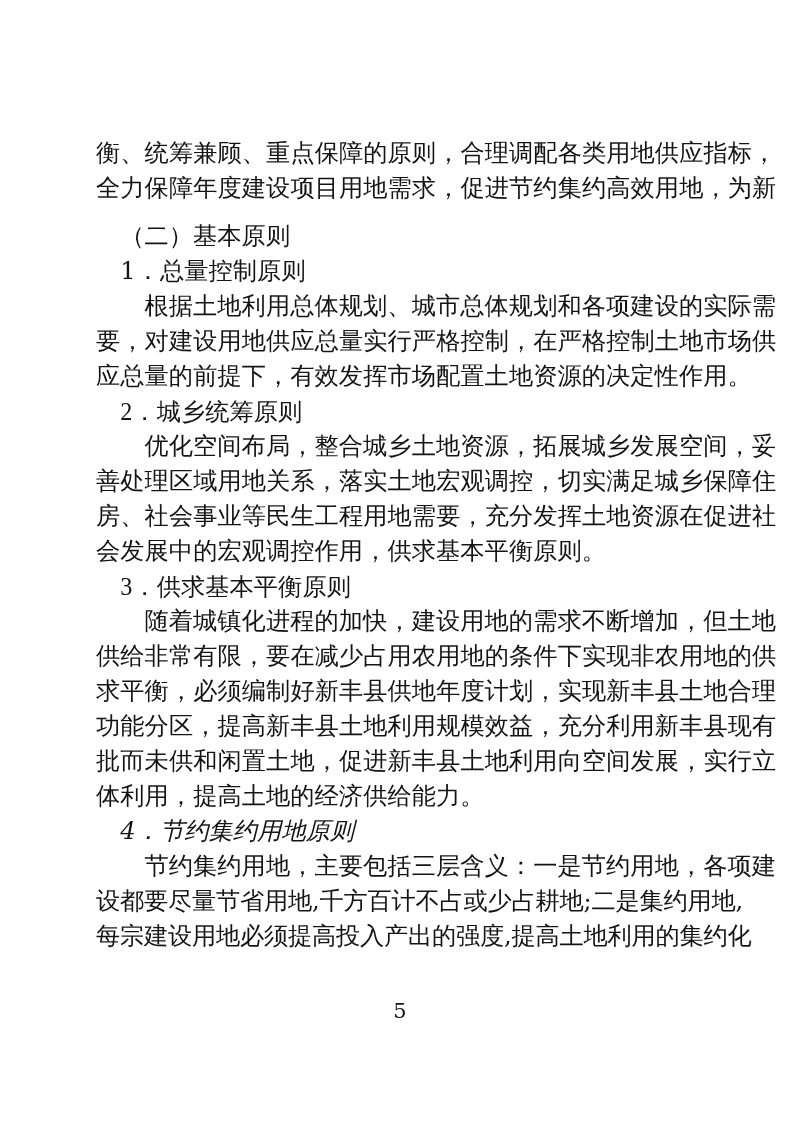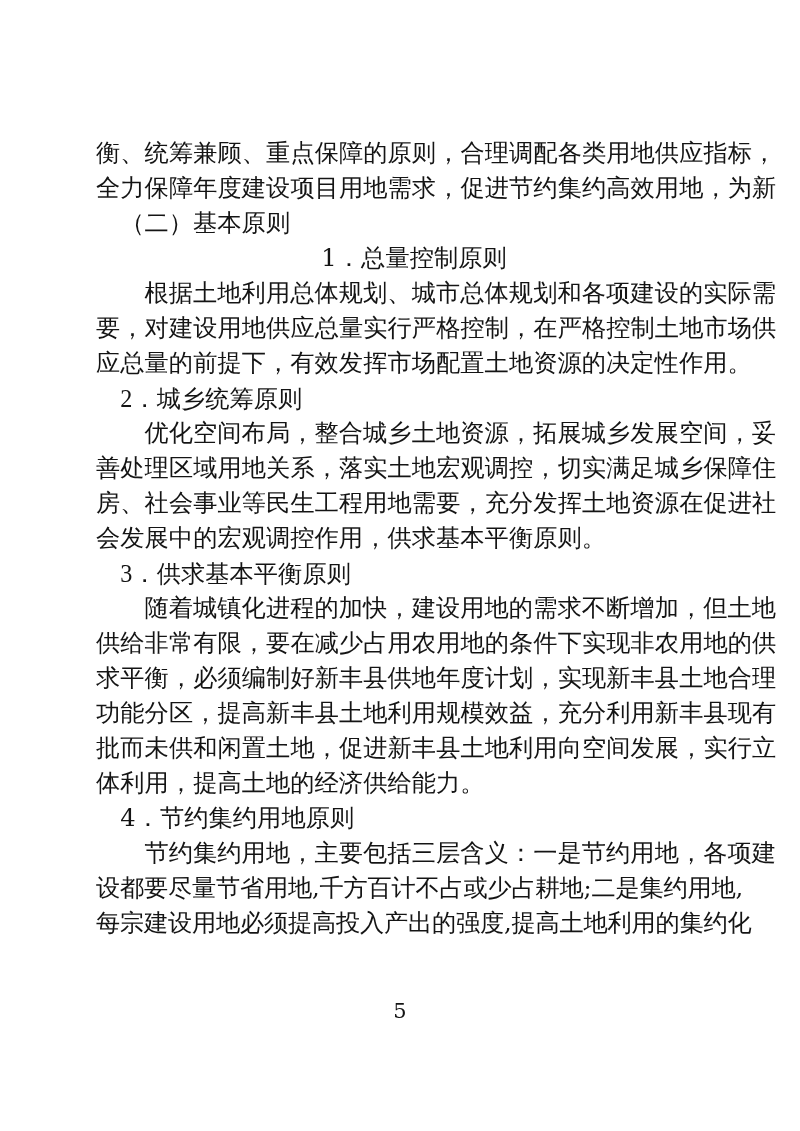--- a/index.html
+++ b/index.html
@@ -136,22 +136,22 @@
         <span>约</span>
         <span>高</span>
         <span>效</span>
         <span>用</span>
         <span>地</span>
         <span>，</span>
         <span>为</span>
         <span>新</span>
       </div>
 
-    <div class="line rag ind1" style="padding-left: 24.2px;">（二）基本原则</div>
-    <div class="line rag ind1" style="padding-left: 24.2px; text-align: center;">1．总量控制原则</div>
+    <div class="line rag ind1" style="padding-left: 24.2px; margin-top: 13px;">（二）基本原则</div>
+    <div class="line rag ind1" style="padding-left: 24.2px;">1．总量控制原则</div>
 
     <div class="line just" style="padding-left: 48.4px;">
         <span>根</span>
         <span>据</span>
         <span>土</span>
         <span>地</span>
         <span>利</span>
         <span>用</span>
         <span>总</span>
         <span>体</span>
@@ -443,21 +443,21 @@
         <span>间</span>
         <span>发</span>
         <span>展</span>
         <span>，</span>
         <span>实</span>
         <span>行</span>
         <span>立</span>
       </div>
     <div class="line rag">体利用，提高土地的经济供给能力。</div>
 
-    <div class="line rag ind1" style="padding-left: 24.2px;">4．节约集约用地原则</div>
+    <div class="line rag ind1" style="padding-left: 24.2px; font-style: italic;">4．节约集约用地原则</div>
 
     <div class="line just" style="padding-left: 48.4px;">
         <span>节</span>
         <span>约</span>
         <span>集</span>
         <span>约</span>
         <span>用</span>
         <span>地</span>
         <span>，</span>
         <span>主</span>

